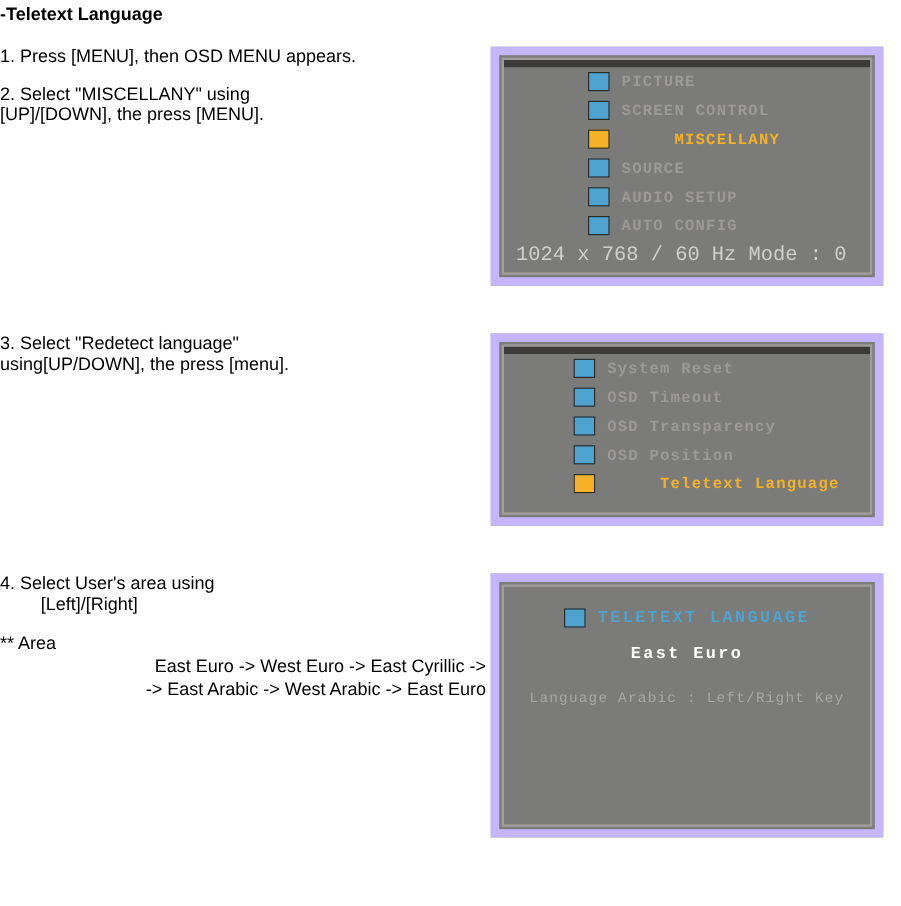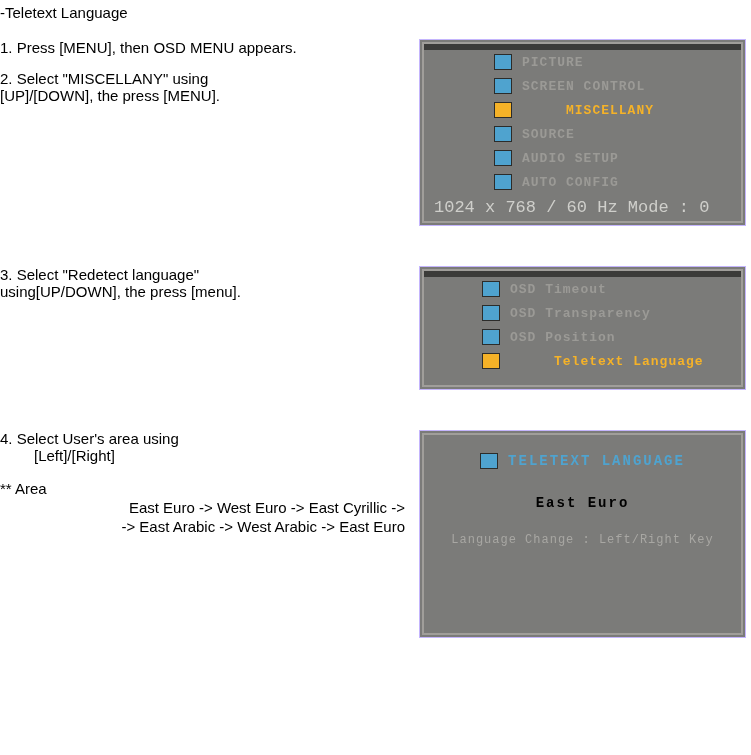--- a/index.html
+++ b/index.html
@@ -5,39 +5,39 @@
   body {
     margin: 0;
     padding: 0;
     font-family: Arial, sans-serif;
     font-size: 15px;
     color: #000;
     width: 751px;
     background: #fff;
   }
   .title {
-    font-weight: normal;
+    font-weight: bold;
     margin: 4px 0 18px 0;
   }
   .section {
     display: flex;
     align-items: flex-start;
     margin-bottom: 40px;
   }
   .instr {
     width: 405px;
-    padding-right: 14px;
+    padding-right: 4px;
   }
   .instr p { margin: 0 0 14px 0; }
   .instr .indent { padding-left: 34px; }
   .instr .small-indent { padding-left: 12px; text-align: right; }
   .osd {
     width: 327px;
     background: #7b7b79;
-    border: 1px solid #c4b5fd;
+    border: 7px solid #c4b5fd;
     position: relative;
     box-sizing: border-box;
   }
   .osd-border {
     border: 2px solid #a09e9a;
     margin: 2px;
   }
   .osd-head {
     height: 6px;
     background: #3b3b39;
@@ -89,27 +89,27 @@
     display: flex;
     align-items: center;
     justify-content: center;
   }
   .osd3-title .icon {
     width: 16px; height: 14px;
     background:#4fa3cf; border:1px solid #2c2c2a;
     margin-right:10px;
   }
   .osd3-value {
-    color: #000000;
+    color: #ffffff;
     font-family: "Courier New", monospace;
     font-weight: bold;
     font-size: 14px;
     letter-spacing: 2px;
     text-align: center;
-    margin-top: 26px;
+    margin-top: 14px;
   }
   .osd3-hint {
     color: #a8a7a3;
     font-family: "Courier New", monospace;
     font-size: 12px;
     letter-spacing: 1px;
     text-align: center;
     margin-top: 22px;
   }
 </style>
@@ -160,20 +160,24 @@
 
 <div class="section">
   <div class="instr">
     <p style="margin-bottom:0">3. Select "Redetect language"</p>
     <p>using[UP/DOWN], the press [menu].</p>
   </div>
   <div class="osd osd2">
     <div class="osd-border">
       <div class="osd-head"></div>
       <div id="menu2">
+          <div class="osd-row">
+            <span class="icon"></span>
+            <span>System Reset</span>
+          </div>
           <div class="osd-row">
             <span class="icon"></span>
             <span>OSD Timeout</span>
           </div>
           <div class="osd-row">
             <span class="icon"></span>
             <span>OSD Transparency</span>
           </div>
           <div class="osd-row">
             <span class="icon"></span>
@@ -197,16 +201,16 @@
     <p class="small-indent" style="margin:2px 0 0 0">East Euro -&gt; West Euro -&gt; East Cyrillic -&gt;</p>
     <p class="small-indent" style="margin:2px 0 0 0">-&gt; East Arabic -&gt; West Arabic -&gt; East Euro</p>
   </div>
   <div class="osd">
     <div class="osd-border osd3">
       <div class="osd3-title">
         <span class="icon"></span>
         <span>TELETEXT  LANGUAGE</span>
       </div>
       <div class="osd3-value">East  Euro</div>
-      <div class="osd3-hint">Language  Change   :   Left/Right Key</div>
+      <div class="osd3-hint">Language  Arabic   :   Left/Right Key</div>
     </div>
   </div>
 </div>
 
 </body></html>

